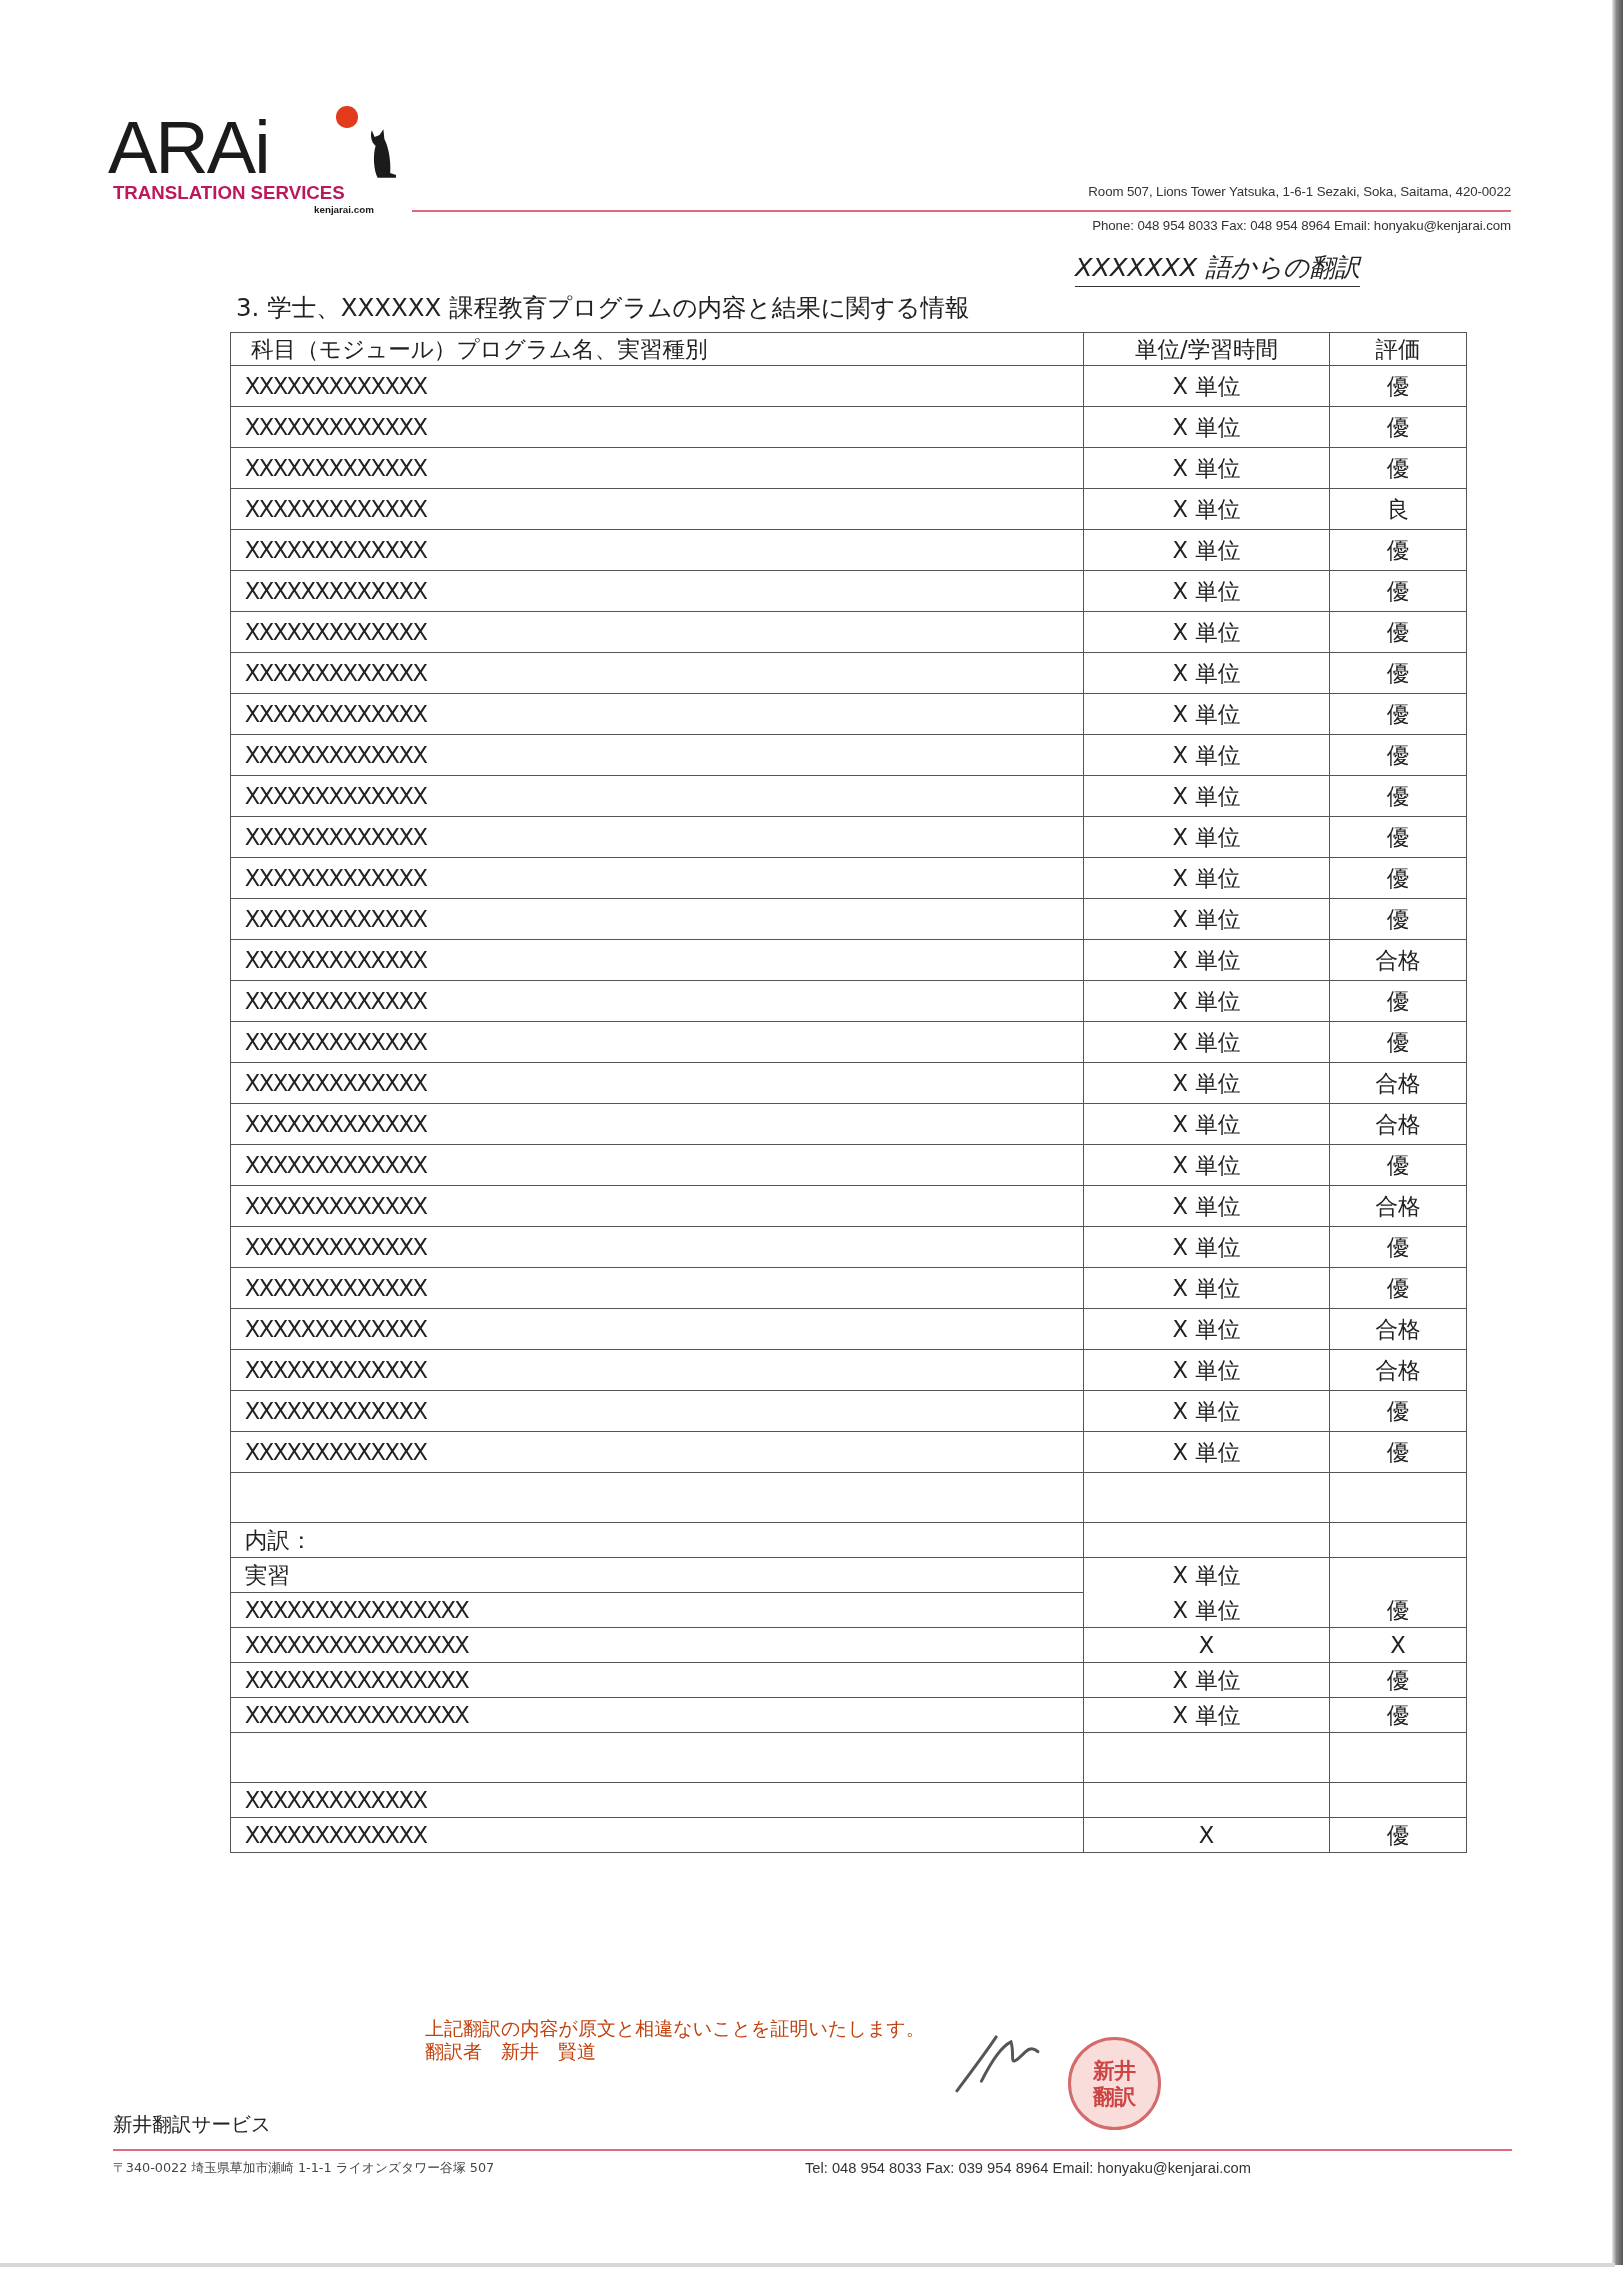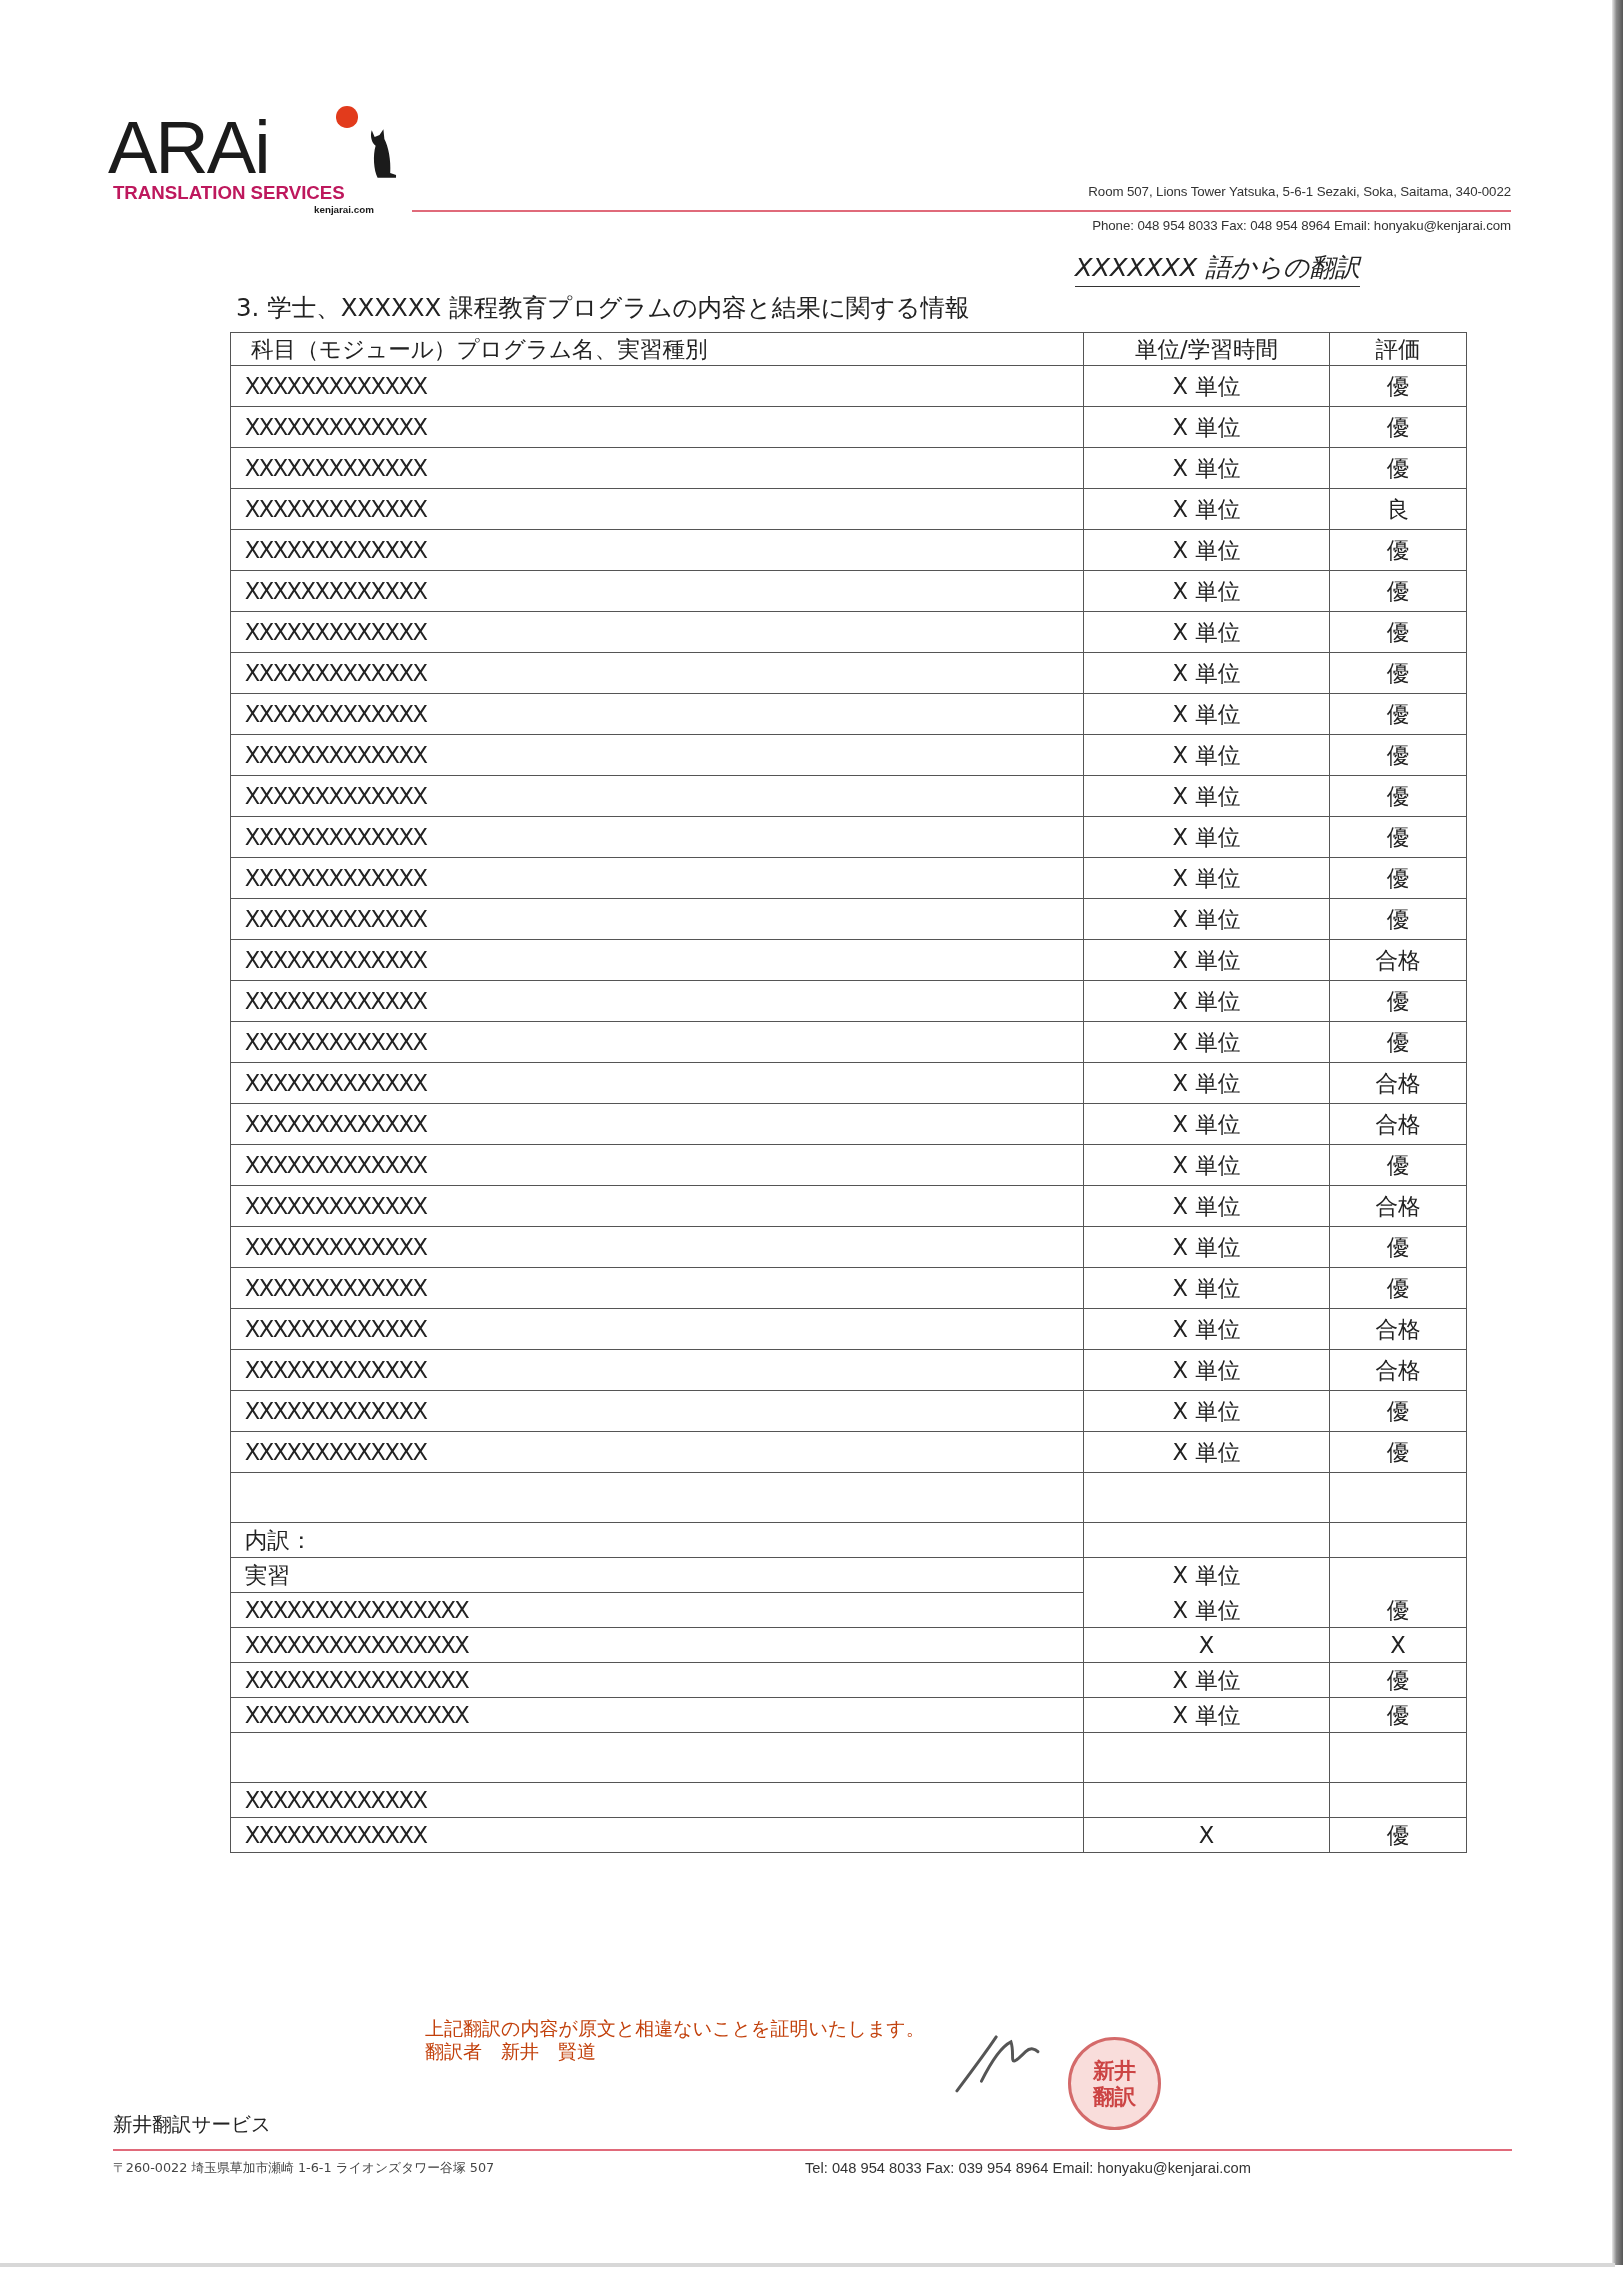--- a/index.html
+++ b/index.html
@@ -123,21 +123,21 @@
 <div class="abs logo">
   <span class="logo-word">ARAi</span>
   <span class="logo-dot"></span>
   <svg class="logo-cat" viewBox="0 0 70 120">
     <path d="M18 8 L24 22 L34 18 L42 6 L44 26 C52 40 58 70 56 96 L68 100 L68 106 L30 106 C22 90 20 60 26 40 C18 34 14 20 18 8 Z" fill="#1b1b1b"></path>
   </svg>
   <span class="logo-sub">TRANSLATION SERVICES</span>
   <span class="logo-url">kenjarai.com</span>
 </div>
 
-<div class="hdr-addr">Room 507, Lions Tower Yatsuka, 5-6-1 Sezaki, Soka, Saitama, 340-0022</div>
+<div class="hdr-addr">Room 507, Lions Tower Yatsuka, 1-6-1 Sezaki, Soka, Saitama, 420-0022</div>
 <div class="hdr-line"></div>
 <div class="hdr-phone">Phone: 048 954 8033  Fax: 048 954 8964   Email: honyaku@kenjarai.com</div>
 
 <div class="subtitle">XXXXXXX 語からの翻訳</div>
 <div class="section-title">3.  学士、XXXXXX 課程教育プログラムの内容と結果に関する情報</div>
 
 <table class="tbl">
   <thead>
     <tr>
       <th class="c-name">科目（モジュール）プログラム名、実習種別</th>
@@ -349,15 +349,15 @@
 <svg class="signature" viewBox="0 0 220 150">
   <path d="M10 140 C40 100 70 60 90 30 M60 120 C80 80 100 50 120 40 C130 70 110 100 150 60 C160 50 170 55 175 60" fill="none" stroke="#555" stroke-width="6" stroke-linecap="round"></path>
 </svg>
 <div class="stamp">
   <span style="white-space:pre-line">新井
 翻訳</span>
 </div>
 
 <div class="ftr-company">新井翻訳サービス</div>
 <div class="ftr-line"></div>
-<div class="ftr-addr">〒260-0022 埼玉県草加市瀬崎 1-6-1 ライオンズタワー谷塚 507</div>
+<div class="ftr-addr">〒340-0022 埼玉県草加市瀬崎 1-1-1 ライオンズタワー谷塚 507</div>
 <div class="ftr-contact">Tel: 048 954 8033  Fax: 039 954 8964   Email: honyaku@kenjarai.com</div>
 
 
 </body></html>

